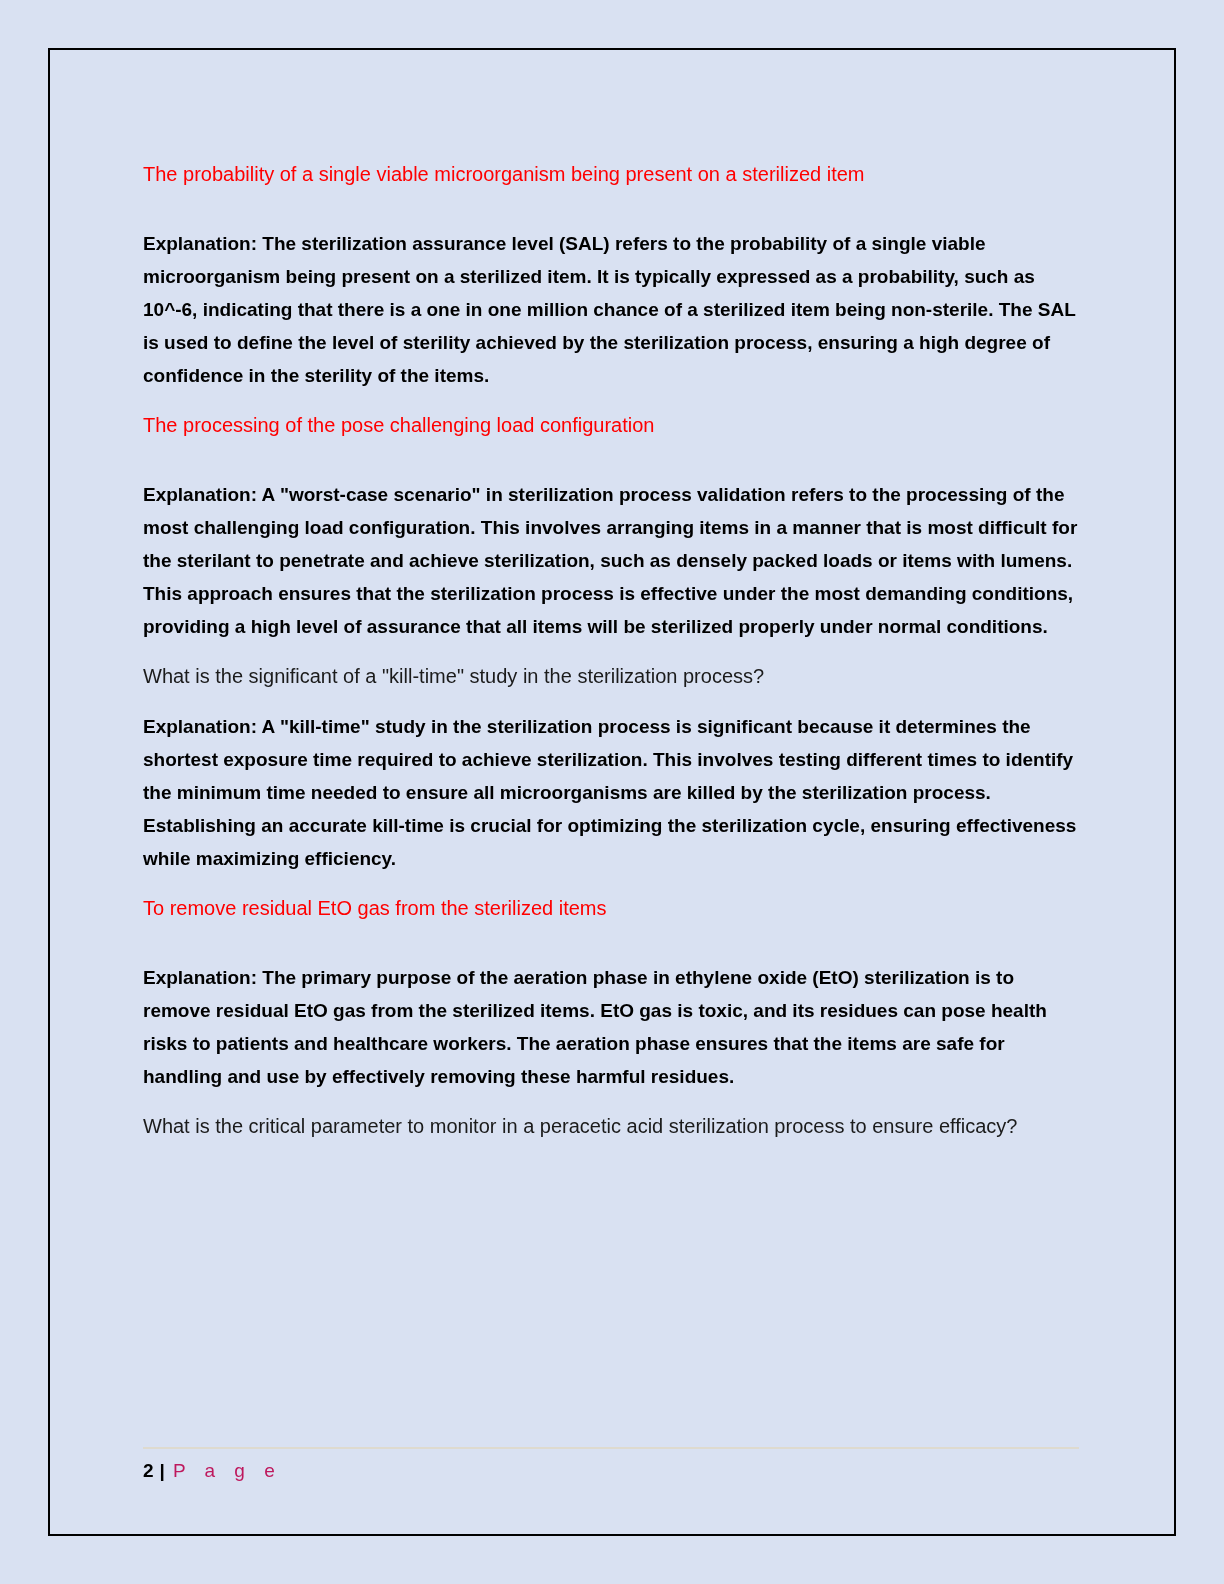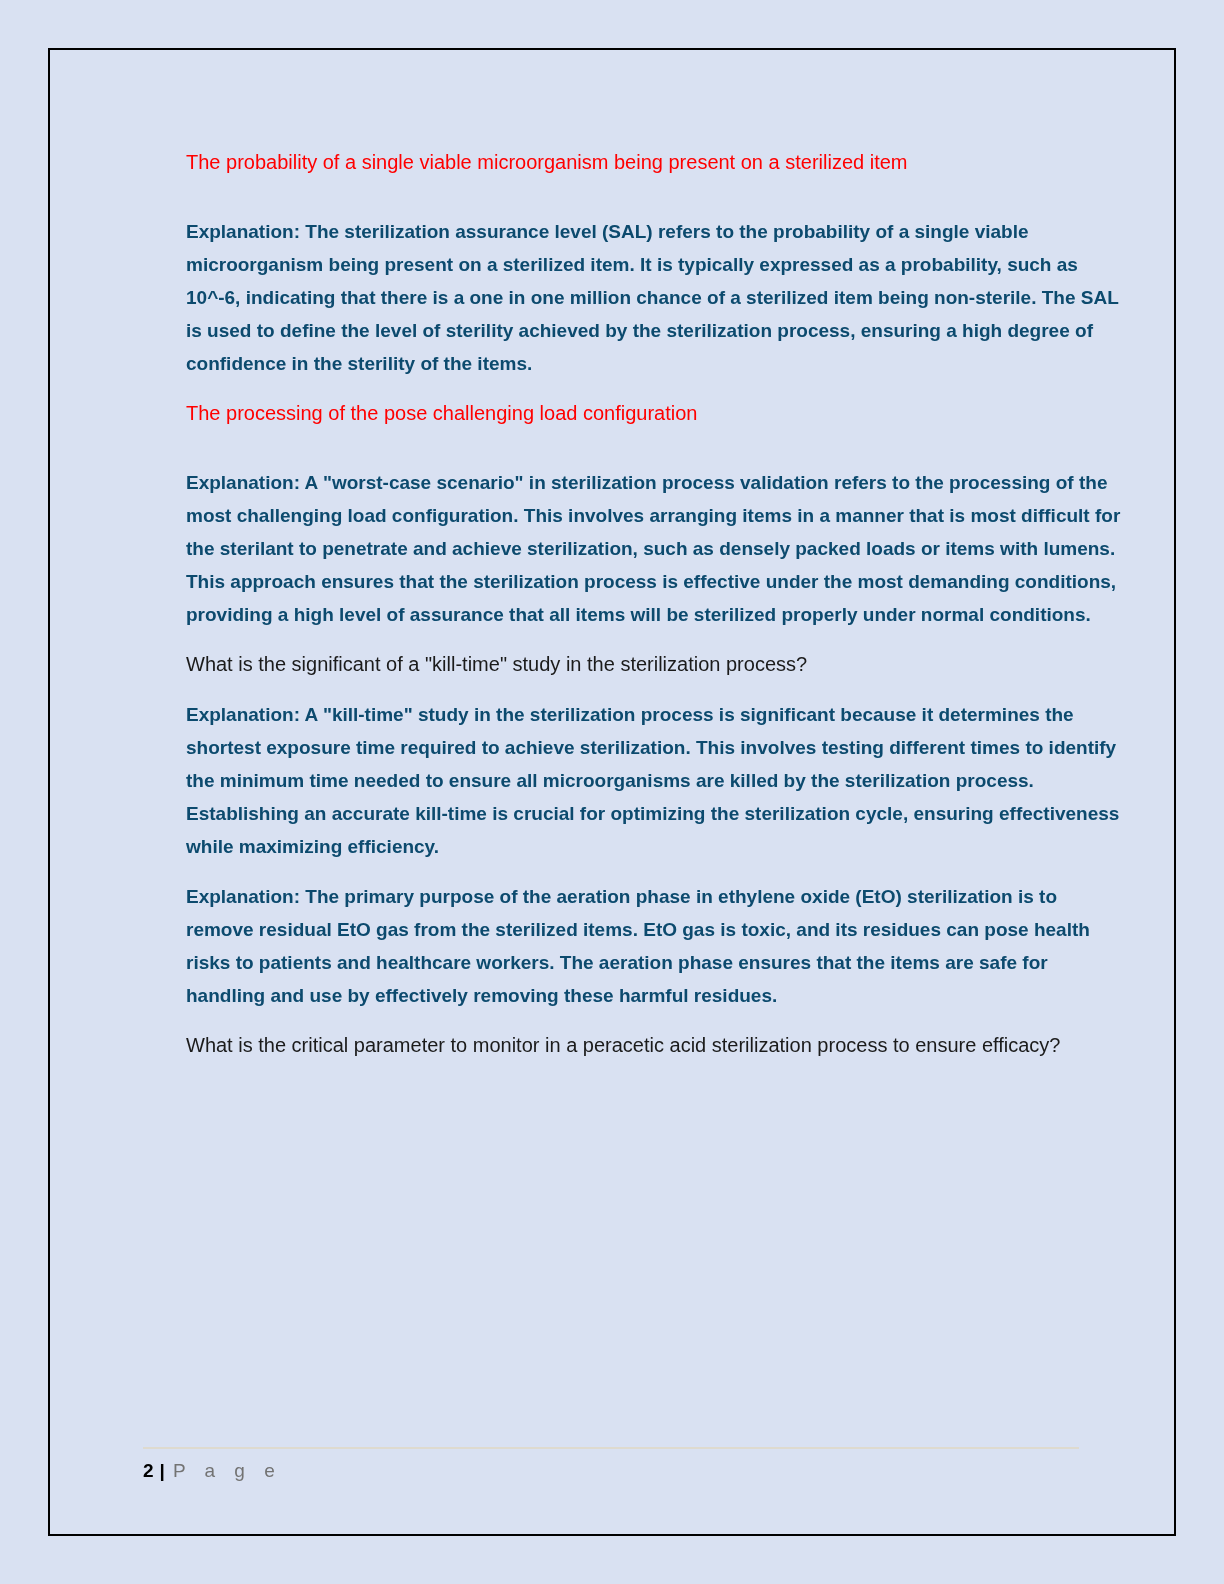--- a/index.html
+++ b/index.html
@@ -19,32 +19,31 @@
     left: 48px;
     top: 48px;
     width: 1128px;
     height: 1488px;
     border: 2px solid #000000;
     box-sizing: border-box;
   }
   .content {
     position: absolute;
     left: 143px;
-    top: 146px;
+    top: 158px;
     width: 936px;
-    margin-left: 43px;
   }
   .answer {
     color: #FF0000;
     font-size: 20px;
     line-height: 33px;
     margin: 0 0 36px 0;
   }
   .explanation {
-    color: #0c4a6e;
+    color: #000000;
     font-weight: 700;
     font-size: 19px;
     line-height: 33px;
     margin: 0 0 17px 0;
   }
   .question {
     color: #1B1B1B;
     font-size: 20px;
     line-height: 33px;
     margin: 0 0 17px 0;
@@ -67,36 +66,37 @@
   .page-num {
     font-weight: 700;
     color: #000000;
   }
   .footer-sep {
     font-weight: 700;
     color: #000000;
     margin: 0 8px 0 6px;
   }
   .page-label {
-    color: #737373;
+    color: #be185d;
     letter-spacing: 7px;
   }
 </style>
 </head>
 <body>
 
 <div class="page-border"></div>
 
 <div class="content">
   <p class="answer">The probability of a single viable microorganism being present on a sterilized item</p>
   <p class="explanation">Explanation: The sterilization assurance level (SAL) refers to the probability of a single viable microorganism being present on a sterilized item. It is typically expressed as a probability, such as 10^-6, indicating that there is a one in one million chance of a sterilized item being non-sterile. The SAL is used to define the level of sterility achieved by the sterilization process, ensuring a high degree of confidence in the sterility of the items.</p>
   <p class="answer">The processing of the pose challenging load configuration</p>
   <p class="explanation">Explanation: A "worst-case scenario" in sterilization process validation refers to the processing of the most challenging load configuration. This involves arranging items in a manner that is most difficult for the sterilant to penetrate and achieve sterilization, such as densely packed loads or items with lumens. This approach ensures that the sterilization process is effective under the most demanding conditions, providing a high level of assurance that all items will be sterilized properly under normal conditions.</p>
   <p class="question">What is the significant of a "kill-time" study in the sterilization process?</p>
   <p class="explanation">Explanation: A "kill-time" study in the sterilization process is significant because it determines the shortest exposure time required to achieve sterilization. This involves testing different times to identify the minimum time needed to ensure all microorganisms are killed by the sterilization process. Establishing an accurate kill-time is crucial for optimizing the sterilization cycle, ensuring effectiveness while maximizing efficiency.</p>
+  <p class="answer">To remove residual EtO gas from the sterilized items</p>
   <p class="explanation">Explanation: The primary purpose of the aeration phase in ethylene oxide (EtO) sterilization is to remove residual EtO gas from the sterilized items. EtO gas is toxic, and its residues can pose health risks to patients and healthcare workers. The aeration phase ensures that the items are safe for handling and use by effectively removing these harmful residues.</p>
   <p class="question">What is the critical parameter to monitor in a peracetic acid sterilization process to ensure efficacy?</p>
 </div>
 
 <div class="footer">
   <div class="footer-rule"></div>
   <div class="footer-text">
     <span class="page-num">2</span><span class="footer-sep">|</span><span class="page-label">P a g e</span>
   </div>
 </div>

